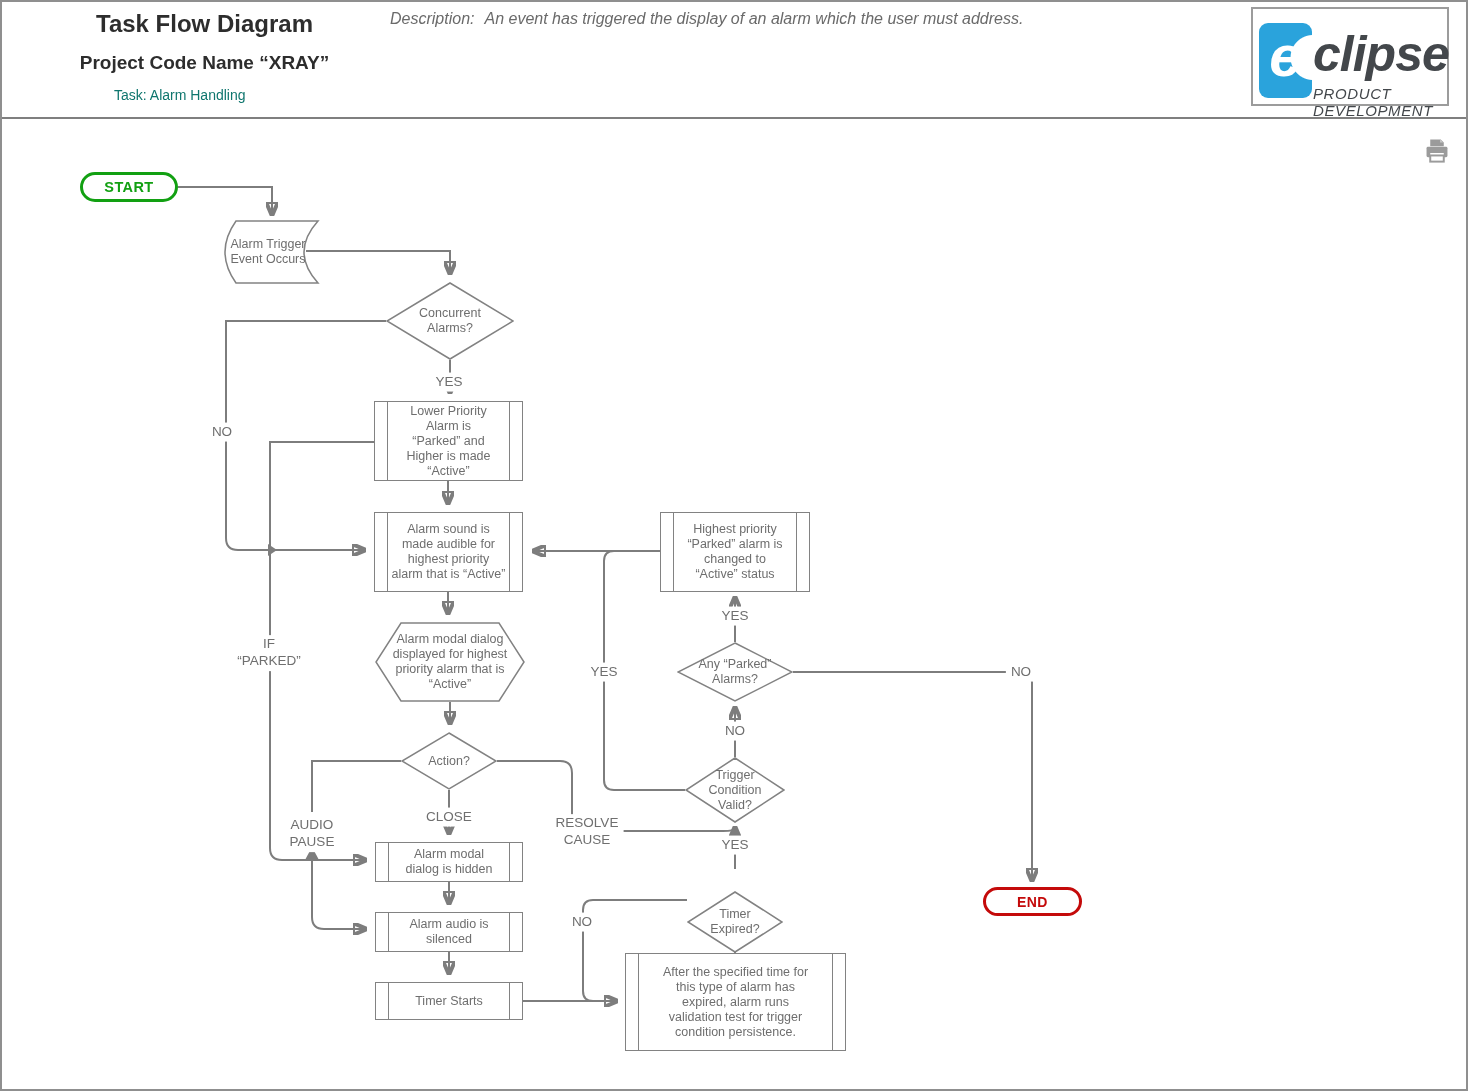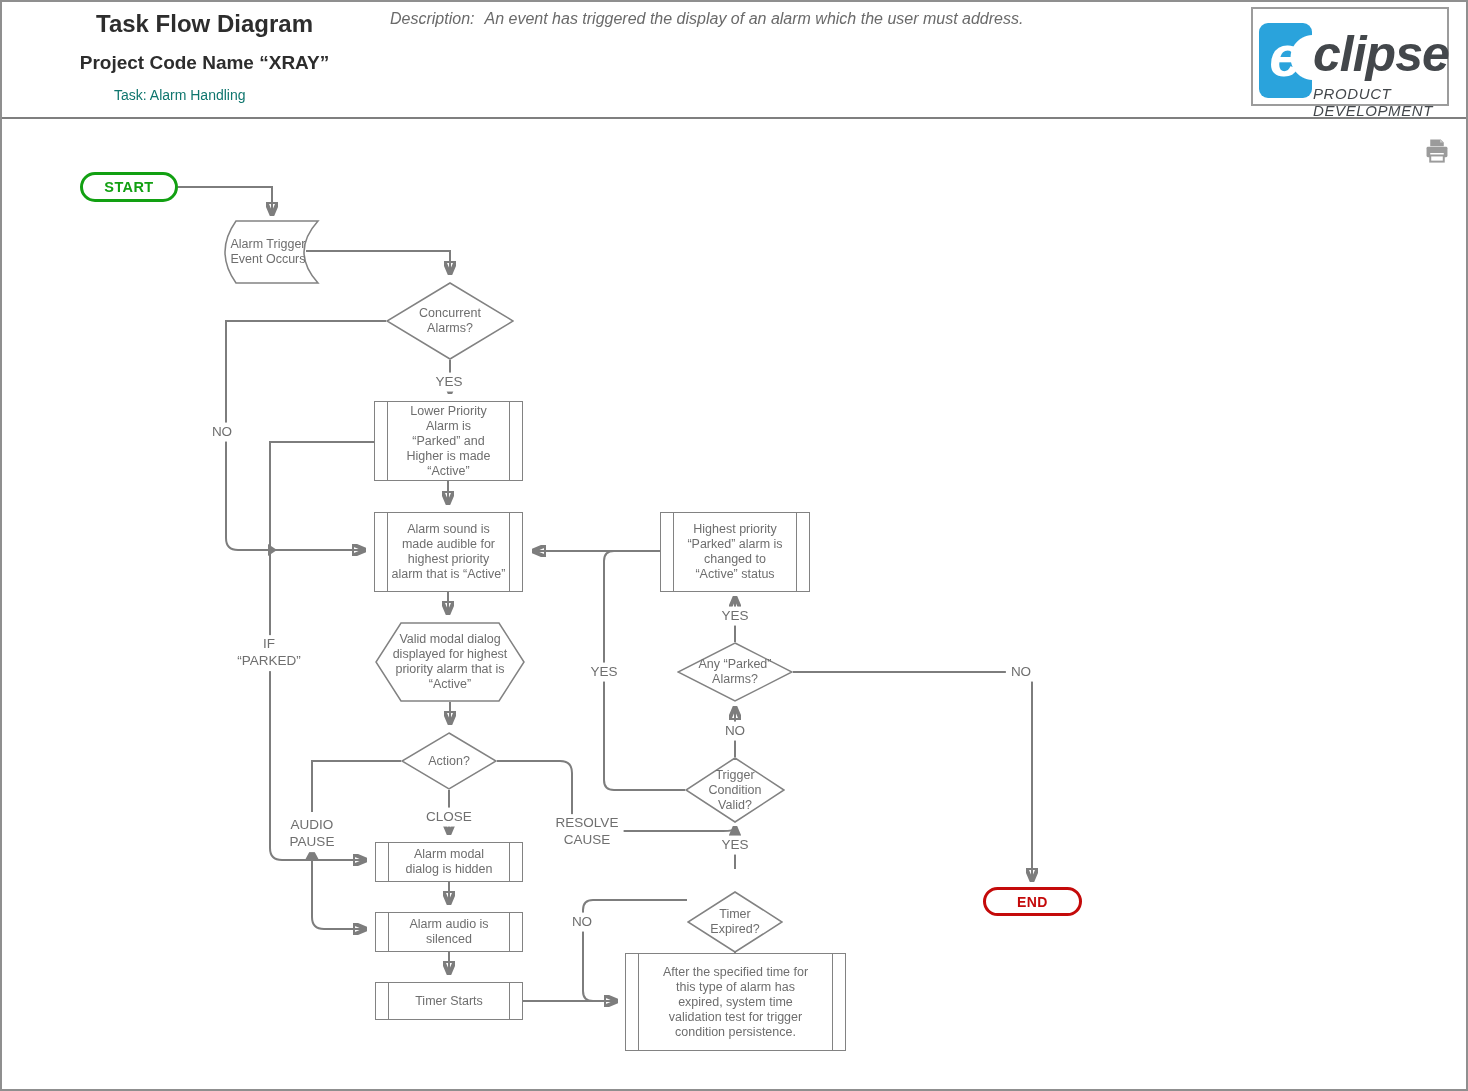--- a/index.html
+++ b/index.html
@@ -153,21 +153,21 @@
     <span class="ntext">Alarm sound is
 made audible for
 highest priority
 alarm that is “Active”</span>
   </div>
 
   <div class="plain" style="left:373px;top:620px;width:150px;height:80px;">
     <svg width="150" height="80">
       <polygon points="26,1 124,1 149,40 124,79 26,79 1,40" fill="#ffffff" stroke="#828282" stroke-width="1.5"></polygon>
     </svg>
-    <span class="ntext">Valid modal dialog
+    <span class="ntext">Alarm modal dialog
 displayed for highest
 priority alarm that is
 “Active”</span>
   </div>
 
   <div class="plain" style="left:399px;top:730px;width:96px;height:58px;">
     <svg width="96" height="58">
       <polygon points="48,1 95,29 48,57 1,29" fill="#ffffff" stroke="#828282" stroke-width="1.5"></polygon>
     </svg>
     <span class="ntext">Action?</span>
@@ -183,21 +183,21 @@
 silenced</span>
   </div>
 
   <div class="node-box" style="left:373px;top:980px;width:148px;height:38px;">
     <span class="ntext">Timer Starts</span>
   </div>
 
   <div class="node-box" style="left:623px;top:951px;width:221px;height:98px;">
     <span class="ntext">After the specified time for
 this type of alarm has
-expired, system time
+expired, alarm runs
 validation test for trigger
 condition persistence.</span>
   </div>
 
   <div class="plain" style="left:685px;top:889px;width:96px;height:62px;">
     <svg width="96" height="62">
       <polygon points="48,1 95,31 48,61 1,31" fill="#ffffff" stroke="#828282" stroke-width="1.5"></polygon>
     </svg>
     <span class="ntext">Timer
 Expired?</span>

